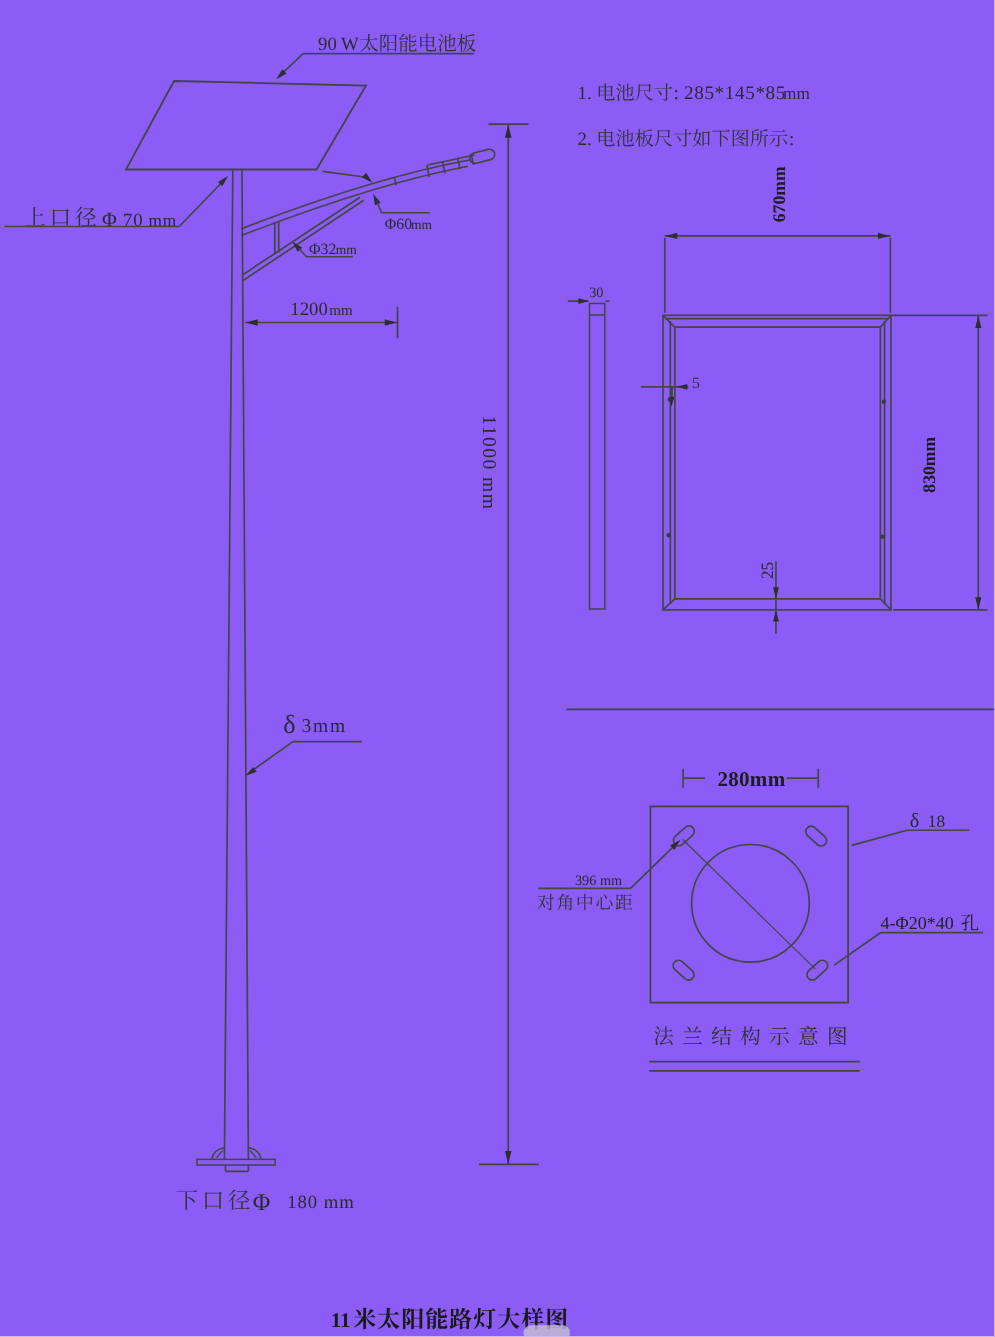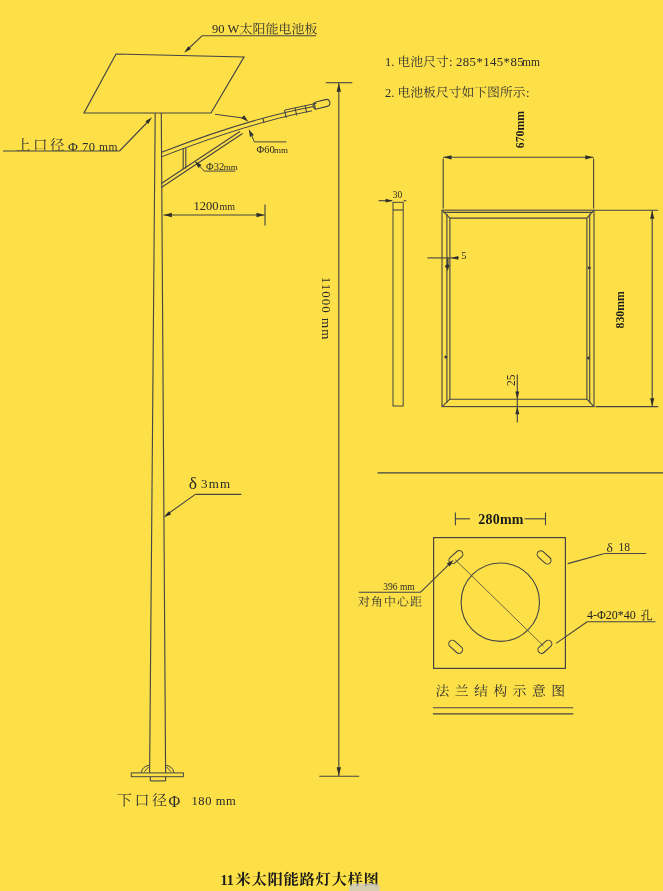--- a/index.html
+++ b/index.html
@@ -1,16 +1,16 @@
 <!DOCTYPE html>
 <html><head>
 <meta charset="utf-8">
 <style>
 html,body{margin:0;padding:0;background:#ffffff;}
-#canvas{width:663px;height:891px;position:relative;background:#fde047;}
+#canvas{width:663px;height:891px;position:relative;background:#8b5cf6;}
 svg{filter:blur(0.32px);}
 </style>
 </head>
 <body>
 
 <div id="canvas">
 <svg width="663" height="891" viewBox="0 0 663 891">
 <defs>
 <path id="g4e0a" d="M41 -4 50 26H932C947 26 957 21 960 10C923 -23 864 -68 864 -68L812 -4H505V-435H853C867 -435 877 -440 880 -451C844 -484 786 -529 786 -529L734 -465H505V-789C529 -793 538 -803 540 -817L436 -829V-4Z"></path>
 <path id="g4e0b" d="M863 -815 809 -748H41L50 -719H443V77H455C487 77 510 60 510 54V-499C617 -440 756 -342 811 -261C906 -221 911 -412 510 -521V-719H935C950 -719 959 -724 962 -735C924 -768 863 -815 863 -815Z"></path>

